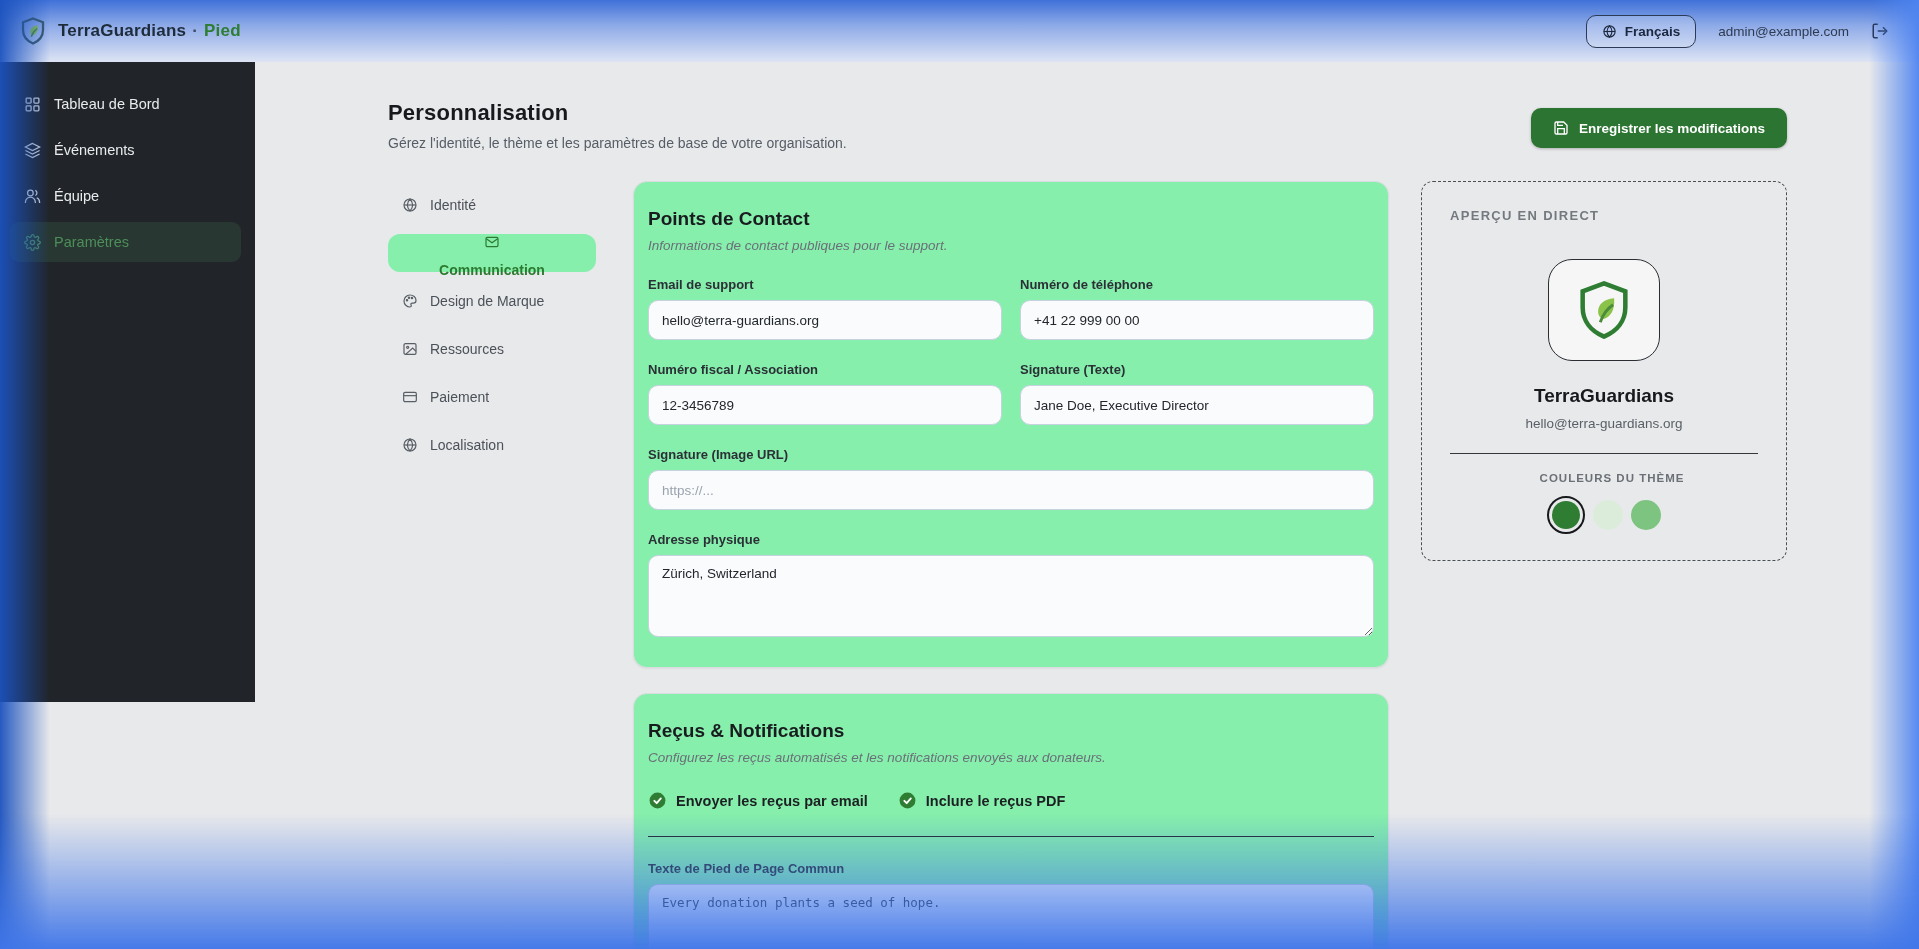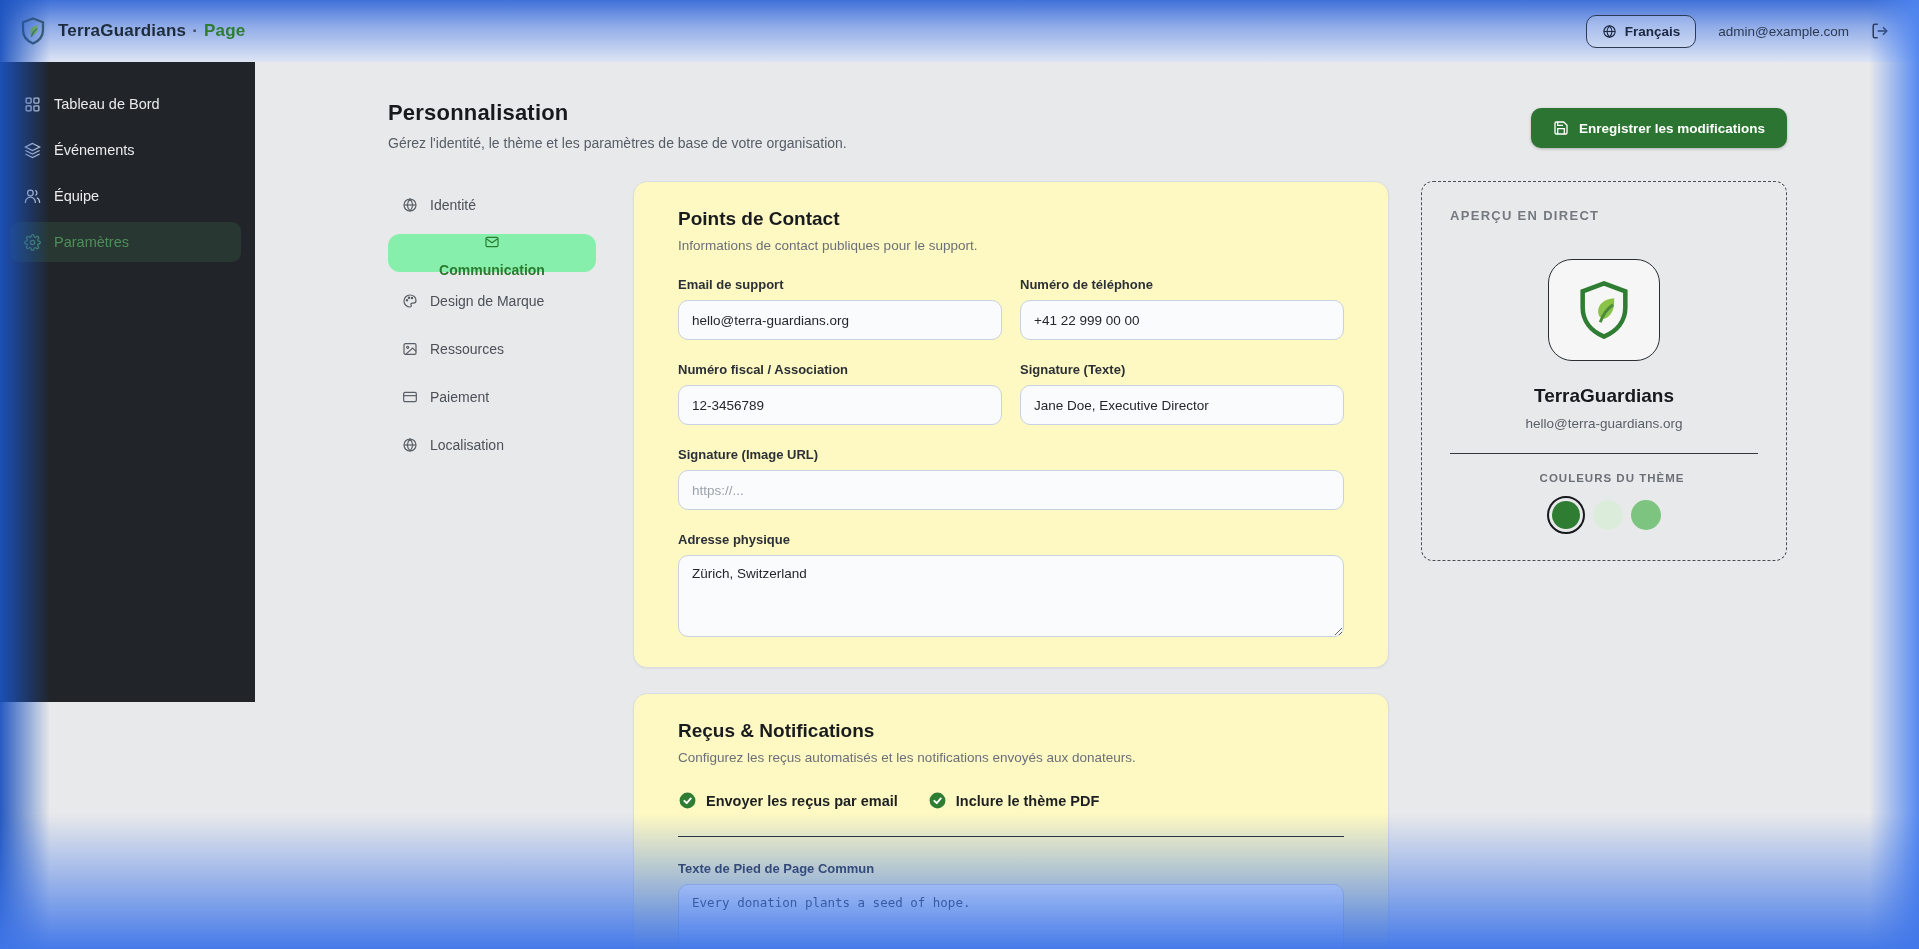--- a/index.html
+++ b/index.html
@@ -80,25 +80,25 @@
     margin-bottom:10px; border-radius:12px; font-size:14px; font-weight:500;
     color:#4b5158; cursor:pointer;
   }
   .subnav-item svg { width:16px; height:16px; stroke:#595f66; flex:0 0 16px; }
   .subnav-item.active { background:#86efac; color:#2c7a30; font-weight:600;flex-direction:column; }
   .subnav-item.active svg { stroke:#2c7a30; }
 
   
   .cards-col { width:756px; flex:0 0 756px; margin-left:37px; }
   .card {
-    background:#fef9c3; border:1px solid #dadde0; border-radius:14px;
-    padding:26px 44px; box-shadow:0 1px 2px rgba(0,0,0,.05);
+    background:#86efac; border:1px solid #dadde0; border-radius:14px;
+    padding:26px 14px; box-shadow:0 1px 2px rgba(0,0,0,.05);
   }
   .card h2 { font-size:19px; font-weight:800; color:#191c1f; }
-  .card-sub { font-size:13.5px; color:#6a7078; margin-top:8px; }
+  .card-sub { font-size:13.5px; color:#6a7078; margin-top:8px;font-style:italic; }
   .card + .card { margin-top:25px; }
 
   .field-grid { display:grid; grid-template-columns:1fr 1fr; column-gap:18px; row-gap:22px; margin-top:24px; }
   .field.full { grid-column:1 / -1; }
   .field label { display:block; font-size:13px; font-weight:700; color:#2b3036; margin-bottom:8px; }
   .field input, .field textarea {
     width:100%; height:40px; background:#fafbfc; border:1px solid #c7d2e0;
     border-radius:10px; padding:0 13px; font-size:13.5px; color:#23272c;
     font-family:"Liberation Sans", sans-serif; outline:none;
   }
@@ -141,21 +141,21 @@
 <body>
 
 <header class="topbar">
   <div class="brand">
     <svg viewBox="0 0 24 24" fill="none" stroke="#3a5a68" stroke-width="1.8">
       <path d="M12 2l8 3v6c0 5.2-3.2 9-8 11-4.8-2-8-5.8-8-11V5z"></path>
       <path d="M15.8 7.6c-4 .4-6 2.4-6 5 0 1.5.8 2.5 2.1 2.8 2.7-.9 4.2-3.3 3.9-7.8z" fill="#8bc34a" stroke="none"></path>
       <path d="M10.6 16.6c1-3 2.4-5 4.8-6.6" stroke="#4c8a3c" stroke-width="1.2"></path>
     </svg>
     <span class="brand-text">
-      <span>TerraGuardians</span><span class="brand-sep">·</span><span class="brand-admin">Page</span>
+      <span>TerraGuardians</span><span class="brand-sep">·</span><span class="brand-admin">Pied</span>
     </span>
   </div>
   <div class="topbar-right">
     <button class="lang-btn">
       <svg viewBox="0 0 24 24" fill="none" stroke-width="1.8">
           <circle cx="12" cy="12" r="9"></circle>
           <line x1="3" y1="12" x2="21" y2="12"></line>
           <path d="M12 3a14.2 14.2 0 0 1 4 9 14.2 14.2 0 0 1-4 9 14.2 14.2 0 0 1-4-9 14.2 14.2 0 0 1 4-9z"></path>
         </svg>
       <span>Français</span>
@@ -318,21 +318,21 @@
                   <circle cx="12" cy="12" r="10" fill="#2e7d32"></circle>
                   <polyline points="8 12.4 11 15.4 16.2 9.4" fill="none" stroke="#fff" stroke-width="2.4" stroke-linecap="round" stroke-linejoin="round"></polyline>
                 </svg>
               <span>Envoyer les reçus par email</span>
             </div>
             <div class="check-item">
               <svg viewBox="0 0 24 24">
                   <circle cx="12" cy="12" r="10" fill="#2e7d32"></circle>
                   <polyline points="8 12.4 11 15.4 16.2 9.4" fill="none" stroke="#fff" stroke-width="2.4" stroke-linecap="round" stroke-linejoin="round"></polyline>
                 </svg>
-              <span>Inclure le thème PDF</span>
+              <span>Inclure le reçus PDF</span>
             </div>
           </div>
           <hr class="divider">
           <div class="field full mono">
             <label>Texte de Pied de Page Commun</label>
             <textarea style="">Every donation plants a seed of hope.</textarea>
             
           </div>
         </section>
       </div>

